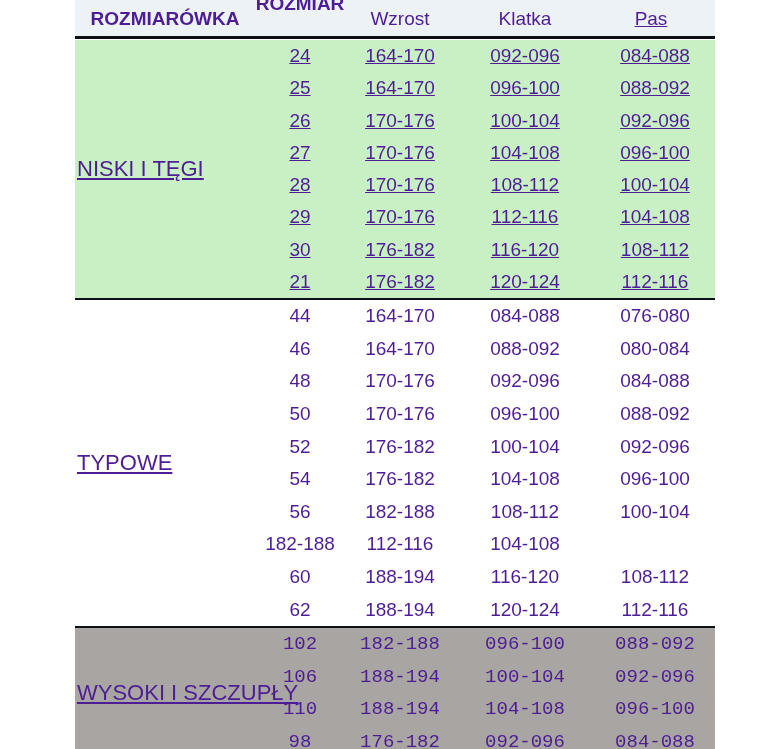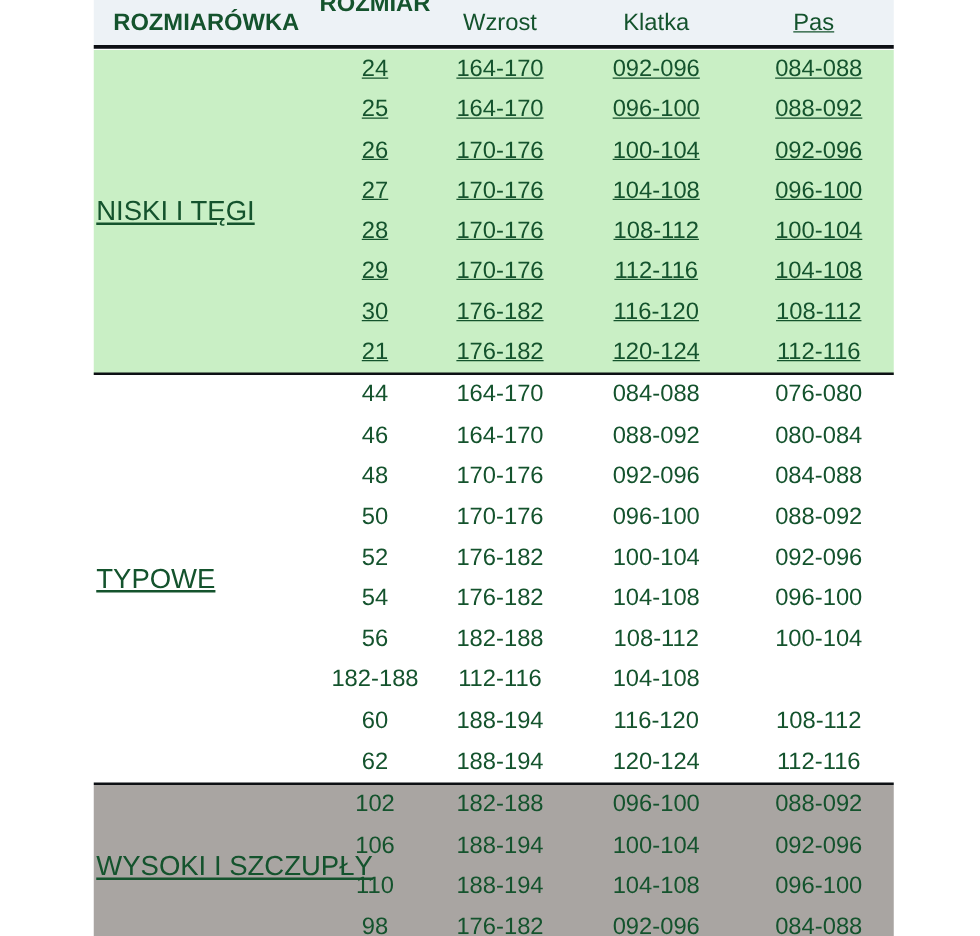--- a/index.html
+++ b/index.html
@@ -3,21 +3,21 @@
 <meta charset="utf-8">
 <style>
   html, body { margin: 0; padding: 0; }
   #page {
     position: relative;
     width: 784px;
     height: 749px;
     background: #ffffff;
     overflow: hidden;
     font-family: "Liberation Sans", sans-serif;
-    color: #14532d;
+    color: #4c1d95;
   }
   #size-table {
     position: absolute;
     left: 75px;
     top: 0;
     width: 640px;
   }
   
   .thead {
     position: relative;
@@ -53,21 +53,21 @@
     white-space: nowrap;
     text-decoration: underline;
   }
   .row {
     display: grid;
     grid-template-columns: 90px 110px 140px 120px;
     margin-left: 180px;
   }
   .sec-0 .row { height: 32.25px; text-decoration: underline; }
   .sec-1 .row { height: 32.6px; }
-  .sec-2 .row { height: 32.5px; }
+  .sec-2 .row { height: 32.5px; font-family: Liberation Mono, monospace; }
   .cell {
     display: flex;
     align-items: center;
     justify-content: center;
     font-size: 19px;
     white-space: nowrap;
   }
 </style>
 </head>
 <body>

